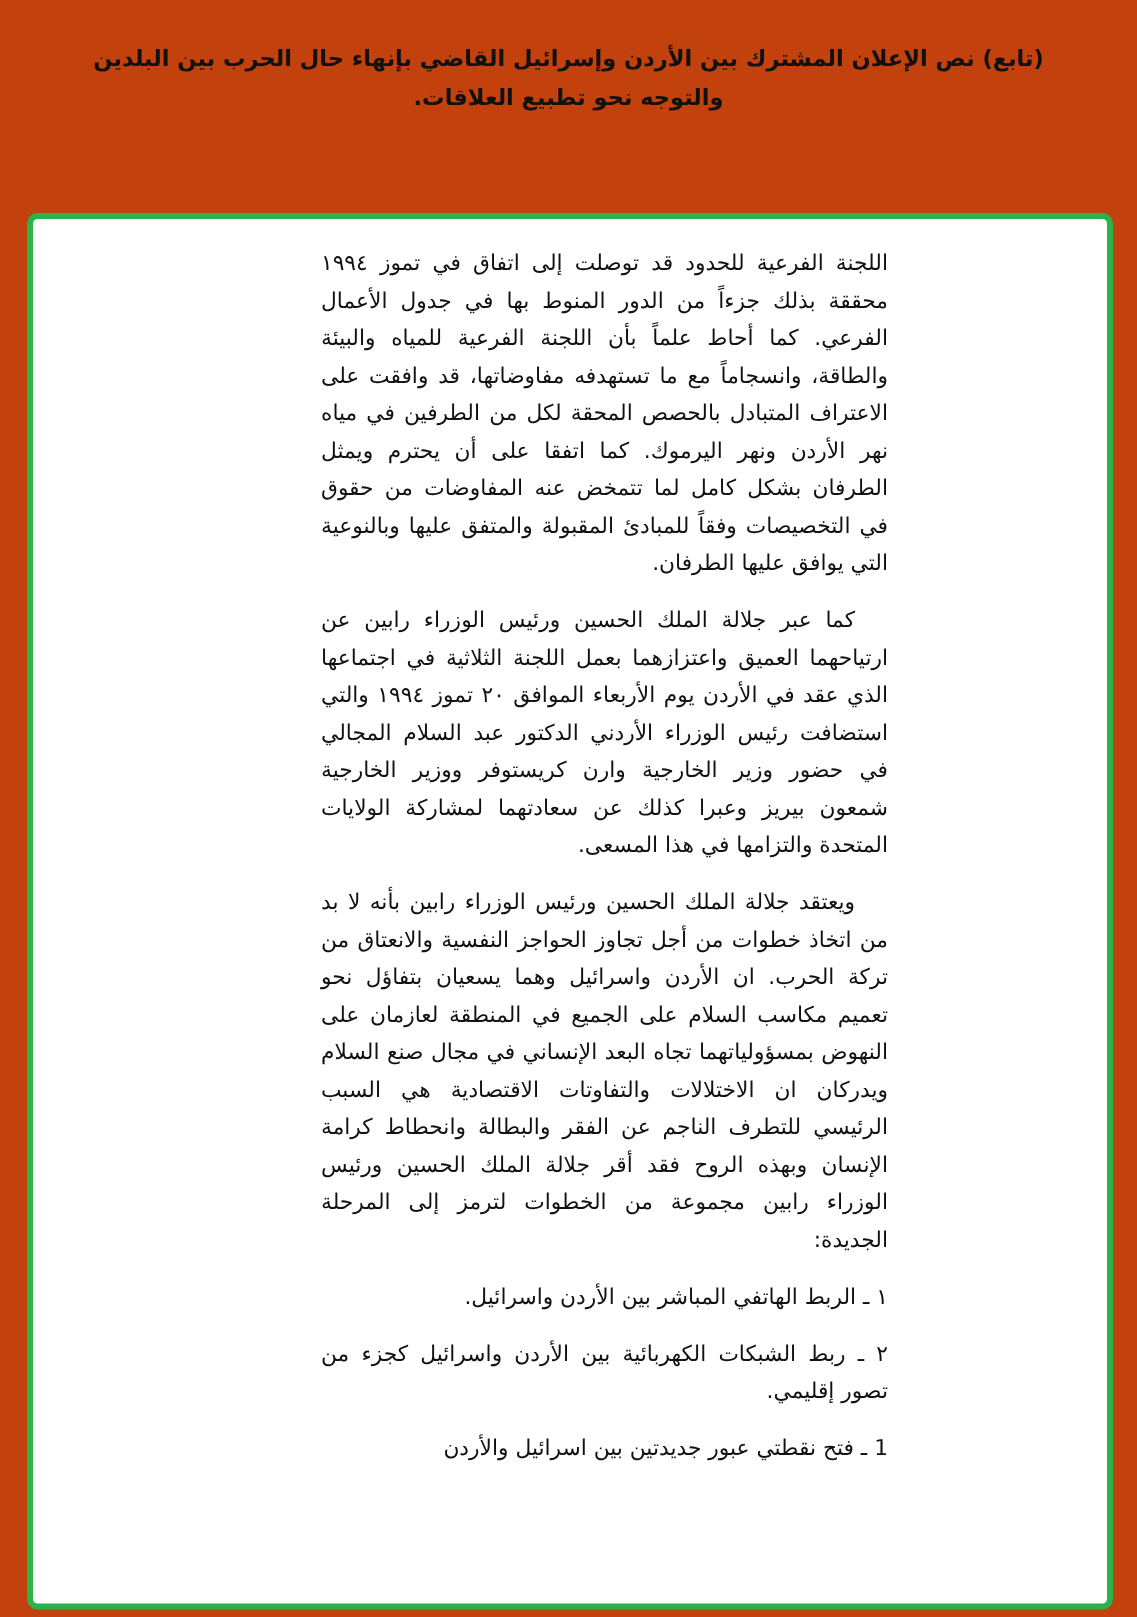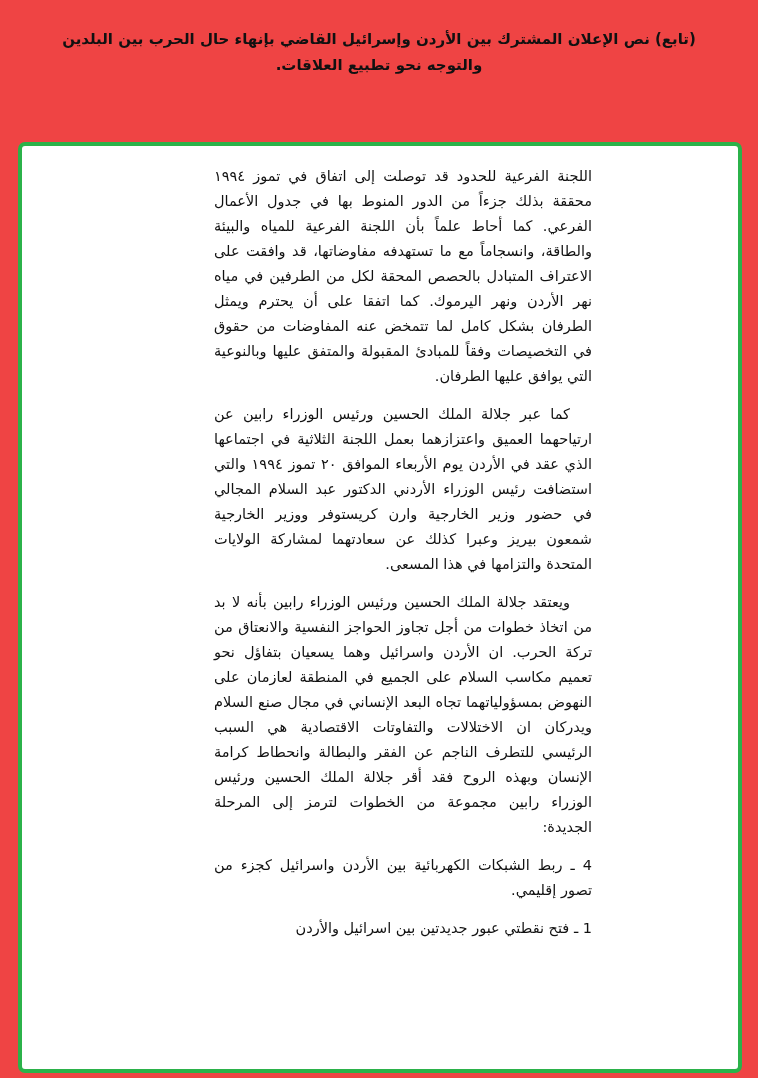--- a/index.html
+++ b/index.html
@@ -5,21 +5,21 @@
   html, body {
     margin: 0;
     padding: 0;
     background: #ffffff;
     font-family: "DejaVu Sans", sans-serif;
   }
   .page {
     position: relative;
     width: 758px;
     height: 1078px;
-    background: #ef4444;
+    background: #c2410c;
     overflow: hidden;
     direction: rtl;
   }
   .header-block {
     padding: 26px 55px 0 55px;
     text-align: center;
   }
   .doc-title {
     font-weight: bold;
     font-size: 15px;
@@ -79,21 +79,22 @@
 
   <div class="green-box">
     <div class="text-column">
 
       <p class="no-indent">اللجنة الفرعية للحدود قد توصلت إلى اتفاق في تموز ١٩٩٤ محققة بذلك جزءاً من الدور المنوط بها في جدول الأعمال الفرعي. كما أحاط علماً بأن اللجنة الفرعية للمياه والبيئة والطاقة، وانسجاماً مع ما تستهدفه مفاوضاتها، قد وافقت على الاعتراف المتبادل بالحصص المحقة لكل من الطرفين في مياه نهر الأردن ونهر اليرموك. كما اتفقا على أن يحترم ويمثل الطرفان بشكل كامل لما تتمخض عنه المفاوضات من حقوق في التخصيصات وفقاً للمبادئ المقبولة والمتفق عليها وبالنوعية التي يوافق عليها الطرفان.</p>
 
       <p>كما عبر جلالة الملك الحسين ورئيس الوزراء رابين عن ارتياحهما العميق واعتزازهما بعمل اللجنة الثلاثية في اجتماعها الذي عقد في الأردن يوم الأربعاء الموافق ٢٠ تموز ١٩٩٤ والتي استضافت رئيس الوزراء الأردني الدكتور عبد السلام المجالي في حضور وزير الخارجية وارن كريستوفر ووزير الخارجية شمعون بيريز وعبرا كذلك عن سعادتهما لمشاركة الولايات المتحدة والتزامها في هذا المسعى.</p>
 
       <p>ويعتقد جلالة الملك الحسين ورئيس الوزراء رابين بأنه لا بد من اتخاذ خطوات من أجل تجاوز الحواجز النفسية والانعتاق من تركة الحرب. ان الأردن واسرائيل وهما يسعيان بتفاؤل نحو تعميم مكاسب السلام على الجميع في المنطقة لعازمان على النهوض بمسؤولياتهما تجاه البعد الإنساني في مجال صنع السلام ويدركان ان الاختلالات والتفاوتات الاقتصادية هي السبب الرئيسي للتطرف الناجم عن الفقر والبطالة وانحطاط كرامة الإنسان وبهذه الروح فقد أقر جلالة الملك الحسين ورئيس الوزراء رابين مجموعة من الخطوات لترمز إلى المرحلة الجديدة:</p>
 
+      <div class="list-item">١ ـ الربط الهاتفي المباشر بين الأردن واسرائيل.</div>
 
-      <div class="list-item">4 ـ ربط الشبكات الكهربائية بين الأردن واسرائيل كجزء من تصور إقليمي.</div>
+      <div class="list-item">٢ ـ ربط الشبكات الكهربائية بين الأردن واسرائيل كجزء من تصور إقليمي.</div>
 
       <div class="list-item">1 ـ فتح نقطتي عبور جديدتين بين اسرائيل والأردن</div>
 
     </div>
   </div>
 
 </div>
 
 </body></html>

